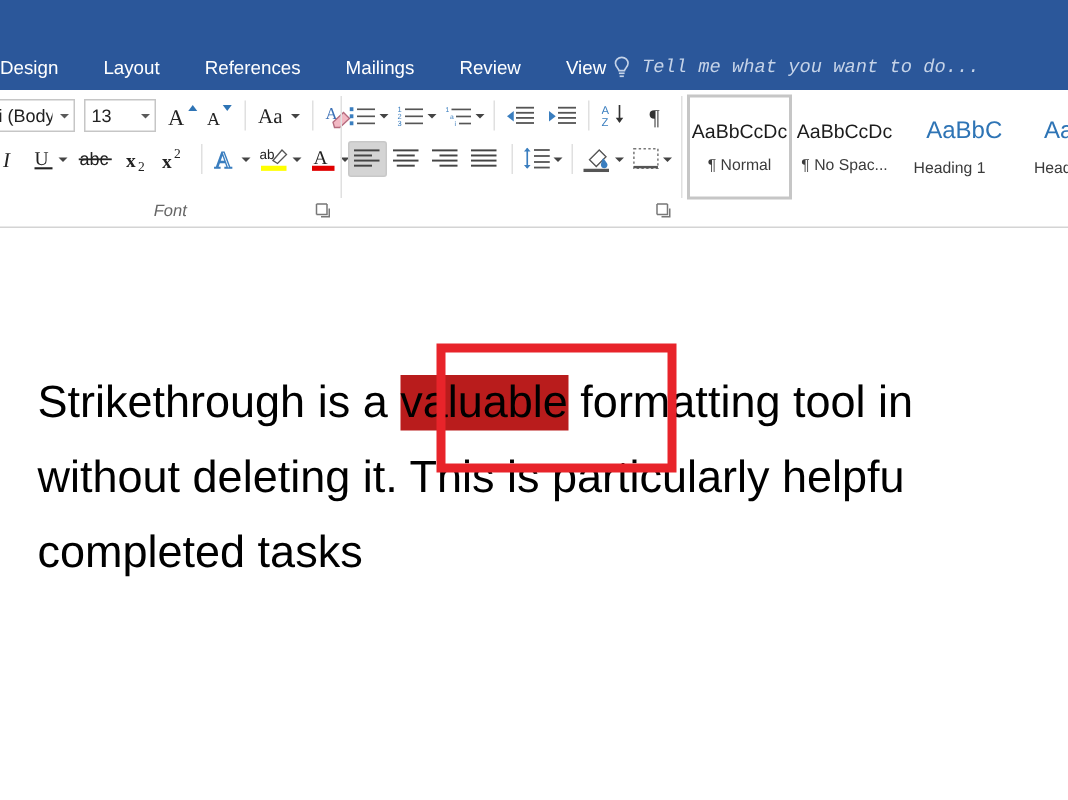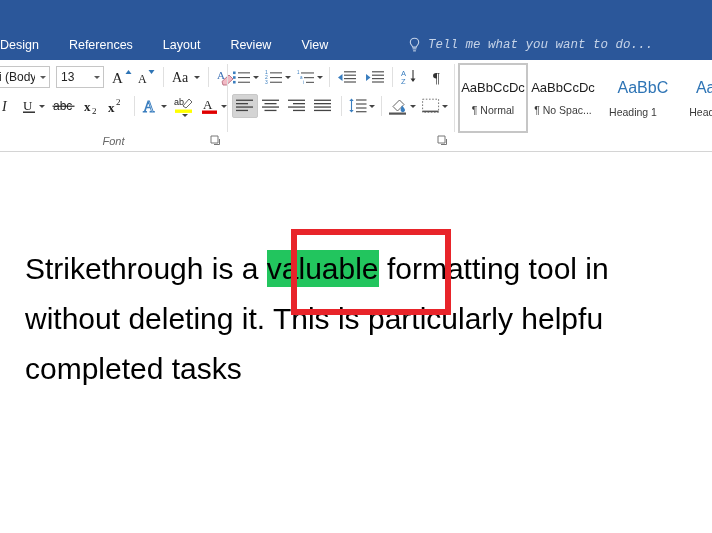--- a/index.html
+++ b/index.html
@@ -232,21 +232,21 @@
     top: 92px;
     width: 1000px;
     font-family: "Liberation Sans", sans-serif;
     font-size: 30px;
     line-height: 50px;
     color: #000000;
     white-space: nowrap;
   }
   .doc-line { white-space: nowrap; }
   .sel {
-    background: #22c55e;
+    background: #b91c1c;
     padding: 2px 0;
   }
   .annot-box {
     position: absolute;
     left: 291px;
     top: 229px;
     width: 160px;
     height: 86px;
     border: 6px solid #e8242a;
     box-sizing: border-box;
@@ -254,22 +254,23 @@
   }
 </style>
 </head>
 <body>
 
 <div class="app">
 
   <div class="tabbar">
     <div class="tabs">
       <div class="tab">Design</div>
+      <div class="tab">Layout</div>
       <div class="tab">References</div>
-      <div class="tab">Layout</div>
+      <div class="tab">Mailings</div>
       <div class="tab">Review</div>
       <div class="tab">View</div>
     </div>
     <div class="tellme">
       <svg class="bulb" width="13" height="16" viewBox="0 0 13 16">
         <path d="M6.5 1.2c-2.5 0-4.2 1.8-4.2 4 0 1.5 0.8 2.5 1.5 3.3 0.5 0.6 0.8 1 0.9 1.6h3.6c0.1-0.6 0.4-1 0.9-1.6 0.7-0.8 1.5-1.8 1.5-3.3 0-2.2-1.7-4-4.2-4z" fill="none" stroke="#c5d3e8" stroke-width="1.1"></path>
         <rect x="4.6" y="11.3" width="3.8" height="1.1" fill="#c5d3e8"></rect>
         <rect x="5.1" y="13.3" width="2.8" height="1.1" fill="#c5d3e8"></rect>
       </svg>
       <span>Tell me what you want to do...</span>
@@ -359,21 +360,21 @@
         </div>
 
         <div class="sep-v"></div>
 
         <div class="btn">
           <svg width="18" height="18" viewBox="0 0 18 18">
             <text x="2" y="15" font-family="Liberation Serif, serif" font-size="16" fill="none" stroke="#3a7ebf" stroke-width="0.9">A</text>
           </svg>
           <i class="caret"></i>
         </div>
-        <div class="btn" style="margin-left:4px;flex-direction:column;">
+        <div class="btn" style="margin-left:4px;">
           <svg width="20" height="18" viewBox="0 0 20 18">
             <text x="0" y="9" font-family="Liberation Sans, sans-serif" font-size="9" fill="#222">ab</text>
             <path d="M9 10 L15 3 L18 6 L12 12 Z" fill="#ffffff" stroke="#555" stroke-width="0.9"></path>
             <rect x="1" y="13.5" width="17" height="3.4" fill="#ffff00"></rect>
           </svg>
           <i class="caret"></i>
         </div>
         <div class="btn" style="margin-left:4px;">
           <svg width="18" height="18" viewBox="0 0 18 18">
             <text x="2" y="12" font-family="Liberation Serif, serif" font-size="13" fill="#222">A</text>

